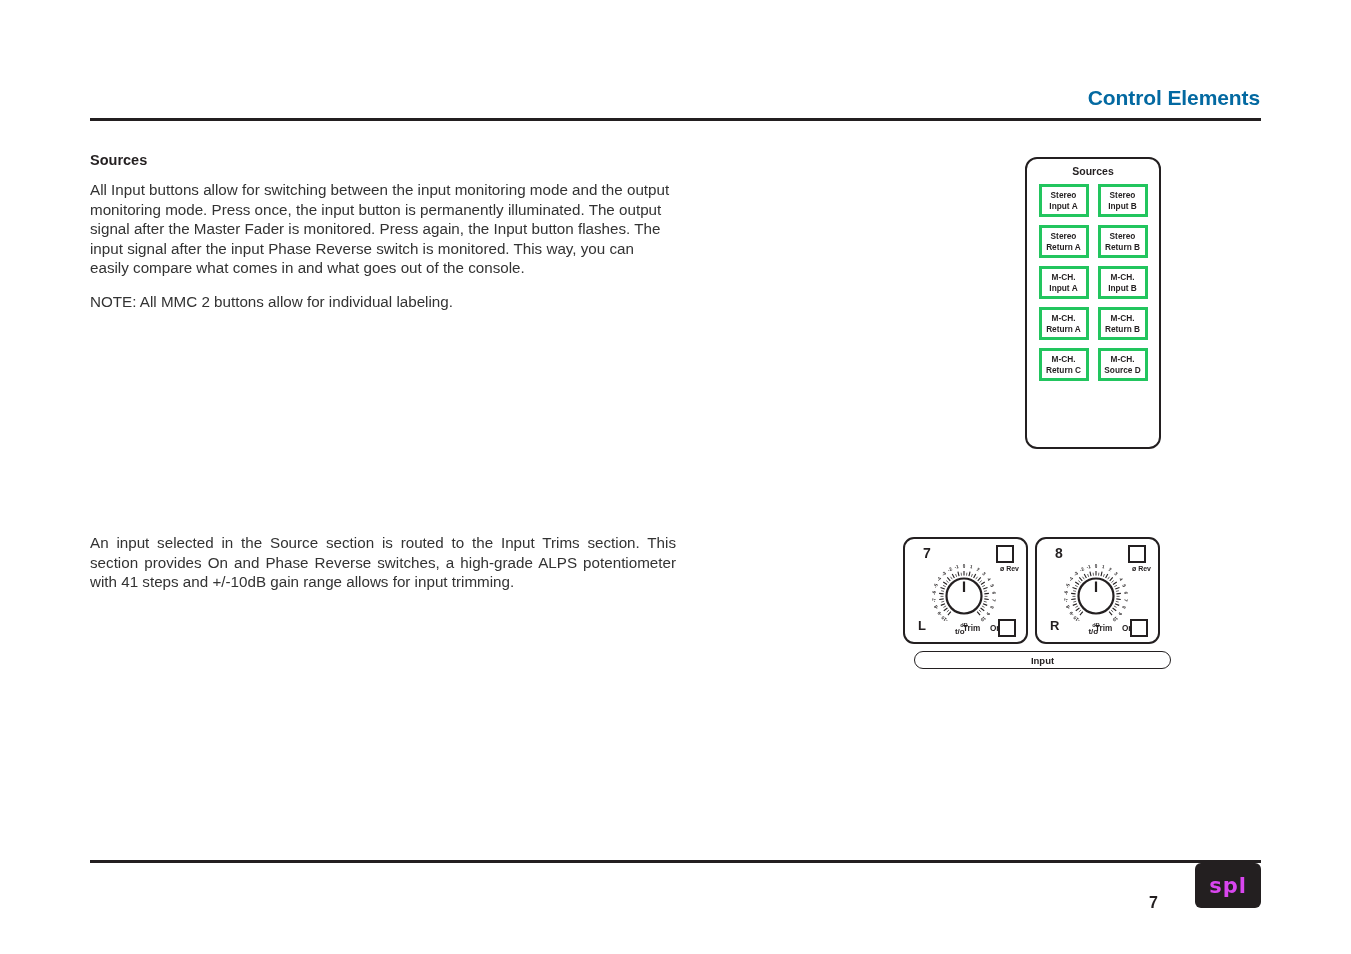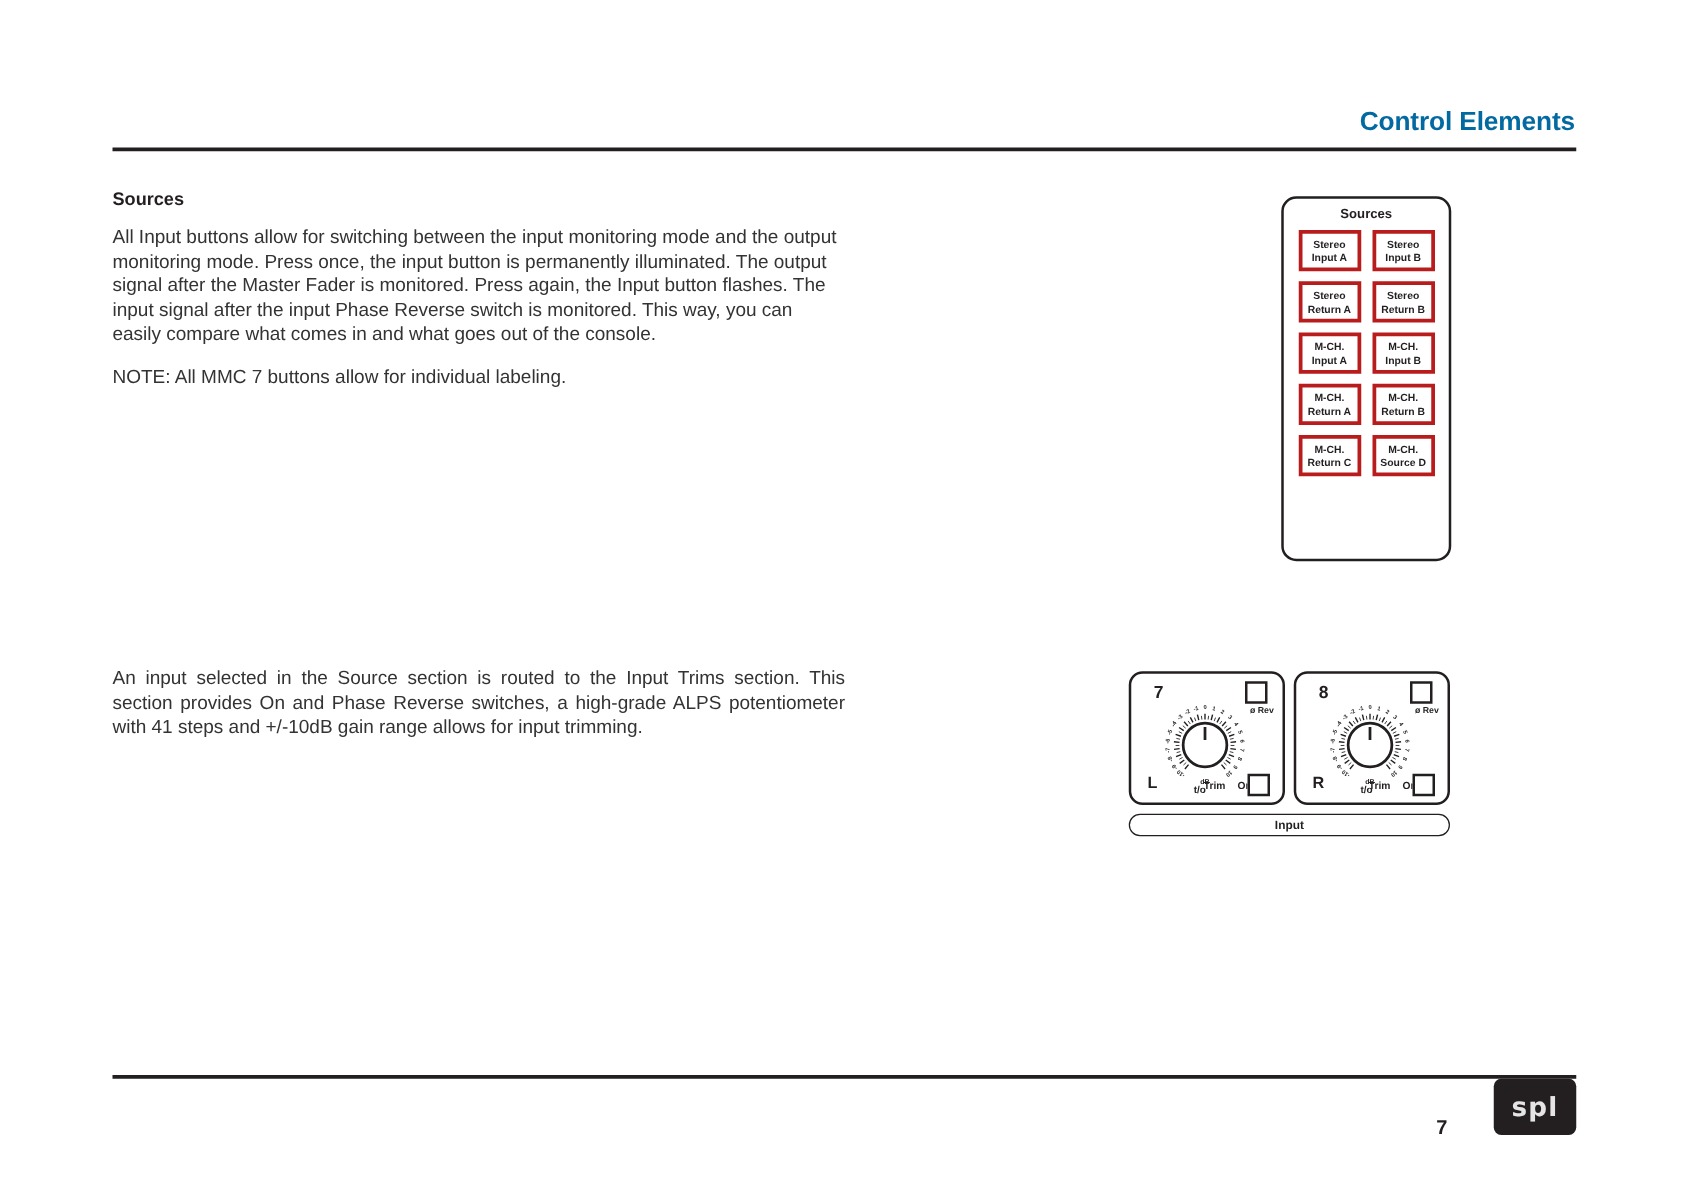--- a/index.html
+++ b/index.html
@@ -59,21 +59,21 @@
     width: 66px;
     height: 45px;
     background: #231f20;
     border-radius: 6px;
   }
   .spl-logo-text {
     position: absolute;
     top: 50%;
     left: 50%;
     transform: translate(-50%, -50%);
-    color: #e5e5e5;
+    color: #d946ef;
     font-size: 21px;
     font-weight: bold;
     letter-spacing: 1px;
     font-family: "DejaVu Sans", sans-serif;
   }
 
   
   .text-col {
     position: absolute;
     left: 90px;
@@ -125,21 +125,21 @@
     display: flex;
     flex-wrap: wrap;
     justify-content: center;
     gap: 8px 9px;
     padding: 0 10px;
     box-sizing: border-box;
   }
   .src-btn {
     width: 50px;
     height: 33px;
-    border: 3px solid #b91c1c;
+    border: 3px solid #22c55e;
     background: #ffffff;
     box-sizing: border-box;
     display: flex;
     flex-direction: column;
     align-items: center;
     justify-content: center;
     font-size: 8.3px;
     font-weight: bold;
     color: #231f20;
     line-height: 10.5px;
@@ -246,32 +246,33 @@
     border: 1.5px solid #231f20;
     border-radius: 9px;
     background: #ffffff;
     box-sizing: border-box;
     display: flex;
     align-items: center;
     justify-content: center;
     font-size: 9.5px;
     font-weight: bold;
     color: #231f20;
+    margin-left: 11px;
   }
 </style>
 </head>
 <body>
 
 <div class="header-title">Control Elements</div>
 <div class="header-rule"></div>
 
 <div class="text-col">
   <h3 class="sec-head">Sources</h3>
   <p class="body">All Input buttons allow for switching between the input monitoring mode and the output monitoring mode. Press once, the input button is permanently illuminated. The output signal after the Master Fader is monitored. Press again, the Input button flashes. The input signal after the input Phase Reverse switch is monitored. This way, you can easily compare what comes in and what goes out of the console.</p>
-  <p class="body">NOTE: All MMC 7 buttons allow for individual labeling.</p>
+  <p class="body">NOTE: All MMC 2 buttons allow for individual labeling.</p>
 </div>
 
 <div class="text-col-2">
   <p class="body justify">An input selected in the Source section is routed to the Input Trims section. This section provides On and Phase Reverse switches, a high-grade ALPS potentiometer with 41 steps and +/-10dB gain range allows for input trimming.</p>
 </div>
 
 <div class="sources-panel">
   <div class="sources-title">Sources</div>
   <div class="sources-grid">
     <div class="src-btn">

